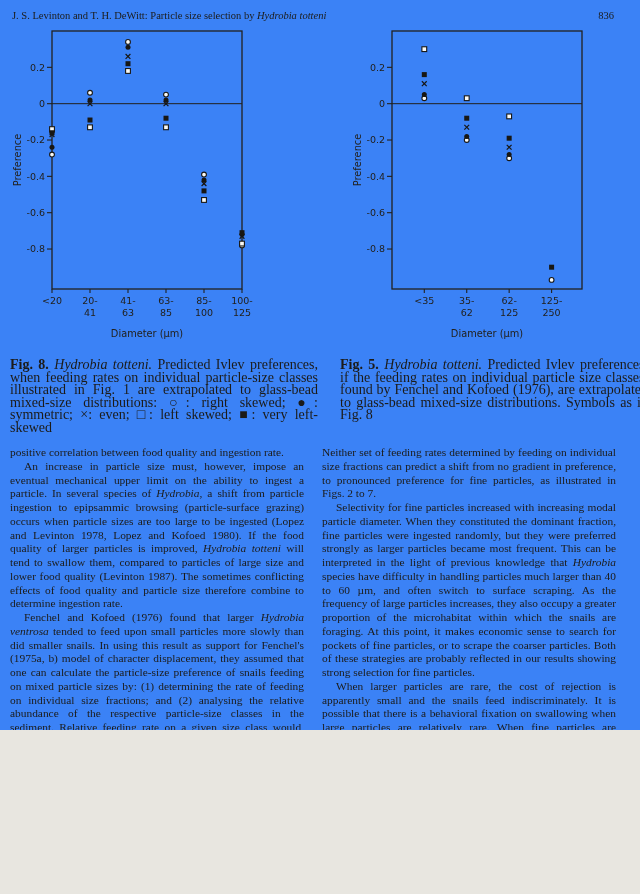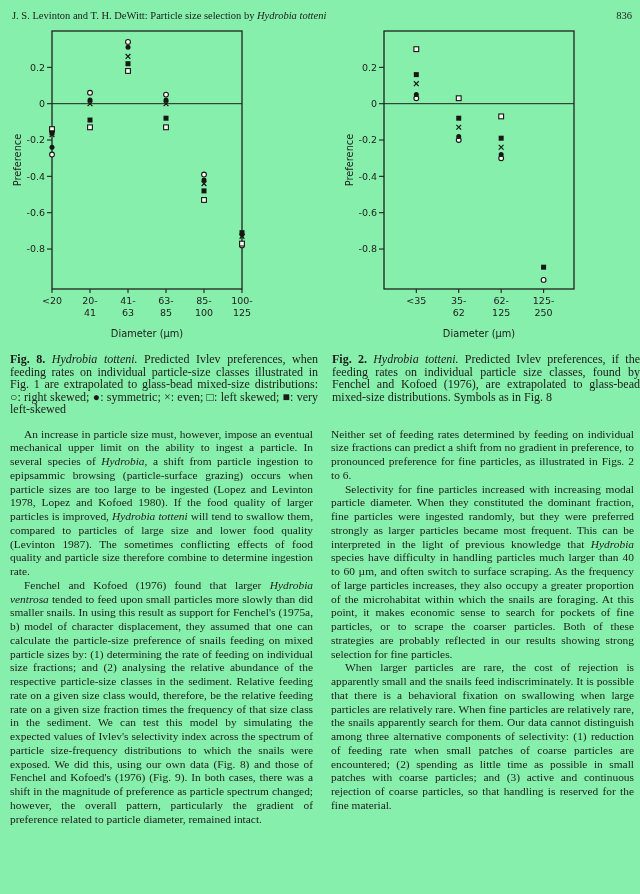--- a/index.html
+++ b/index.html
@@ -1,38 +1,38 @@
 <!DOCTYPE html>
 <html><head>
 <meta charset="utf-8">
 <style>
   html,body{margin:0;padding:0;background:#e8e6e0;}
   .page{
     position:relative;
-    width:640px;height:894px;
+    width:640px;height:730px;
     box-sizing:border-box;
-    padding:8px 6px 0 10px;
-    background:#86efac;
+    padding:8px 24px 0 10px;
+    background:#3b82f6;
     color:#1c1b18;
     font-family:"Liberation Serif", serif;
     overflow:hidden;
   }
   header.running{
     display:flex;justify-content:space-between;align-items:baseline;
     font-size:10.5px;
     padding:2px 2px 0 2px;
     margin-bottom:6px;
   }
-  .figures{display:flex;gap:12px;align-items:flex-start;}
+  .figures{display:flex;gap:20px;align-items:flex-start;}
   figure.fig{margin:0;width:310px;}
   figure.fig svg{display:block;}
   .fig-right svg{margin-left:10px;}
   figcaption{
-    font-size:12px;line-height:12.5px;text-align:justify;
-    margin-top:8px;padding-right:2px;
+    font-size:14px;line-height:12.5px;text-align:justify;
+    margin-top:14px;padding-right:2px;
   }
   figcaption b{font-weight:bold;}
   .body-columns{display:flex;gap:18px;margin-top:12px;}
   .col{
     width:306px;
     font-size:11.4px;line-height:13.75px;
     text-align:justify;
   }
   .col p{margin:0;}
   .col p.indent{text-indent:14px;}
@@ -192,31 +192,32 @@
             <rect x="156.76666666666665" y="86.9943661971831" width="4.8" height="4.8" fill="#faf9f5" stroke="#181714" stroke-width="1.1"></rect>
           </g>
           <g>
             <rect x="71.80000000000001" y="45.1056338028169" width="5" height="5" fill="#181714"></rect>
             <rect x="114.23333333333333" y="88.7112676056338" width="5" height="5" fill="#181714"></rect>
             <rect x="156.66666666666666" y="108.69718309859152" width="5" height="5" fill="#181714"></rect>
             <rect x="199.1" y="237.69718309859155" width="5" height="5" fill="#181714"></rect>
           </g>
         </svg>
       <figcaption>
-        <b>Fig. 2.</b>
+        <b>Fig. 5.</b>
         <i>Hydrobia totteni.</i><span> Predicted Ivlev preferences, if the feeding rates on individual particle size classes, found by Fenchel and Kofoed (1976), are extrapolated to glass-bead mixed-size distributions. Symbols as in Fig. 8</span>
       </figcaption>
     </figure>
   </section>
 
   <section class="body-columns">
     <div class="col" id="col-left">
+        <p>positive correlation between food quality and ingestion rate.</p>
         <p class="indent">An increase in particle size must, however, impose an eventual mechanical upper limit on the ability to ingest a particle. In several species of <i>Hydrobia</i>, a shift from particle ingestion to epipsammic browsing (particle-surface grazing) occurs when particle sizes are too large to be ingested (Lopez and Levinton 1978, Lopez and Kofoed 1980). If the food quality of larger particles is improved, <i>Hydrobia totteni</i> will tend to swallow them, compared to particles of large size and lower food quality (Levinton 1987). The sometimes conflicting effects of food quality and particle size therefore combine to determine ingestion rate.</p>
         <p class="indent">Fenchel and Kofoed (1976) found that larger <i>Hydrobia ventrosa</i> tended to feed upon small particles more slowly than did smaller snails. In using this result as support for Fenchel's (1975a, b) model of character displacement, they assumed that one can calculate the particle-size preference of snails feeding on mixed particle sizes by: (1) determining the rate of feeding on individual size fractions; and (2) analysing the relative abundance of the respective particle-size classes in the sediment. Relative feeding rate on a given size class would, therefore, be the relative feeding rate on a given size fraction times the frequency of that size class in the sediment. We can test this model by simulating the expected values of Ivlev's selectivity index across the spectrum of particle size-frequency distributions to which the snails were exposed. We did this, using our own data (Fig. 8) and those of Fenchel and Kofoed's (1976) (Fig. 9). In both cases, there was a shift in the magnitude of preference as particle spectrum changed; however, the overall pattern, particularly the gradient of preference related to particle diameter, remained intact.</p>
       </div>
     <div class="col" id="col-right">
-        <p>Neither set of feeding rates determined by feeding on individual size fractions can predict a shift from no gradient in preference, to pronounced preference for fine particles, as illustrated in Figs. 2 to 6.</p>
+        <p>Neither set of feeding rates determined by feeding on individual size fractions can predict a shift from no gradient in preference, to pronounced preference for fine particles, as illustrated in Figs. 2 to 7.</p>
         <p class="indent">Selectivity for fine particles increased with increasing modal particle diameter. When they constituted the dominant fraction, fine particles were ingested randomly, but they were preferred strongly as larger particles became most frequent. This can be interpreted in the light of previous knowledge that <i>Hydrobia</i> species have difficulty in handling particles much larger than 40 to 60 µm, and often switch to surface scraping. As the frequency of large particles increases, they also occupy a greater proportion of the microhabitat within which the snails are foraging. At this point, it makes economic sense to search for pockets of fine particles, or to scrape the coarser particles. Both of these strategies are probably reflected in our results showing strong selection for fine particles.</p>
         <p class="indent">When larger particles are rare, the cost of rejection is apparently small and the snails feed indiscriminately. It is possible that there is a behavioral fixation on swallowing when large particles are relatively rare. When fine particles are relatively rare, the snails apparently search for them. Our data cannot distinguish among three alternative components of selectivity: (1) reduction of feeding rate when small patches of coarse particles are encountered; (2) spending as little time as possible in small patches with coarse particles; and (3) active and continuous rejection of coarse particles, so that handling is reserved for the fine material.</p>
       </div>
   </section>
 
 </div>
 
 </body></html>

